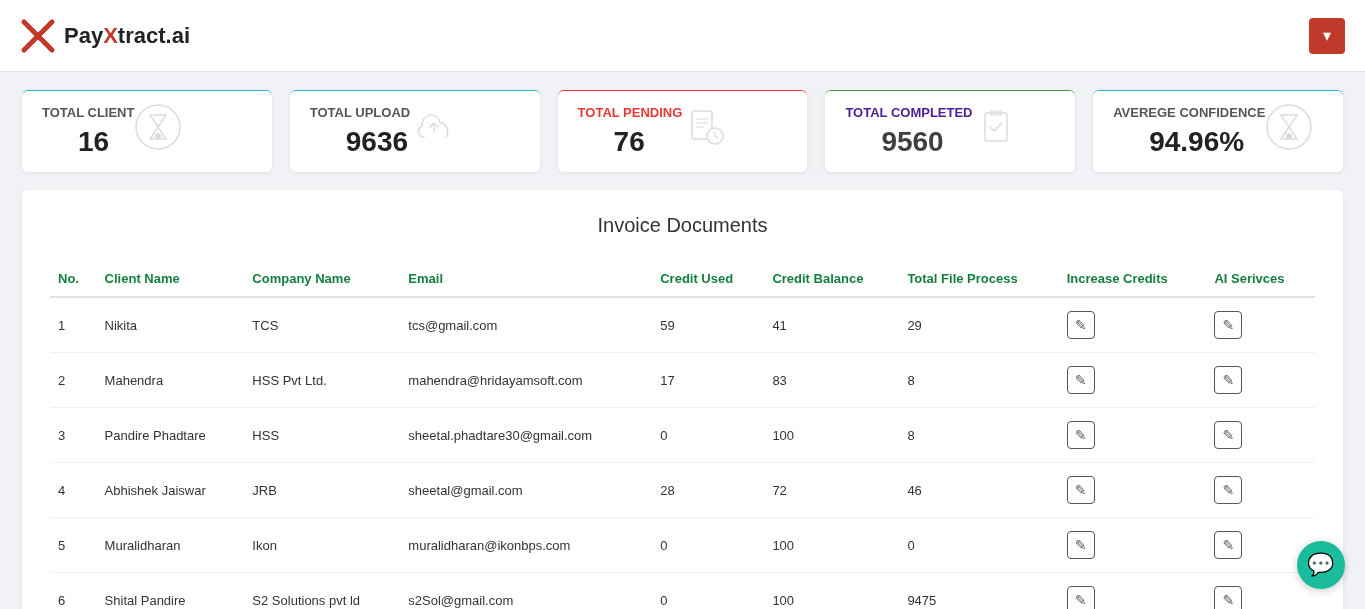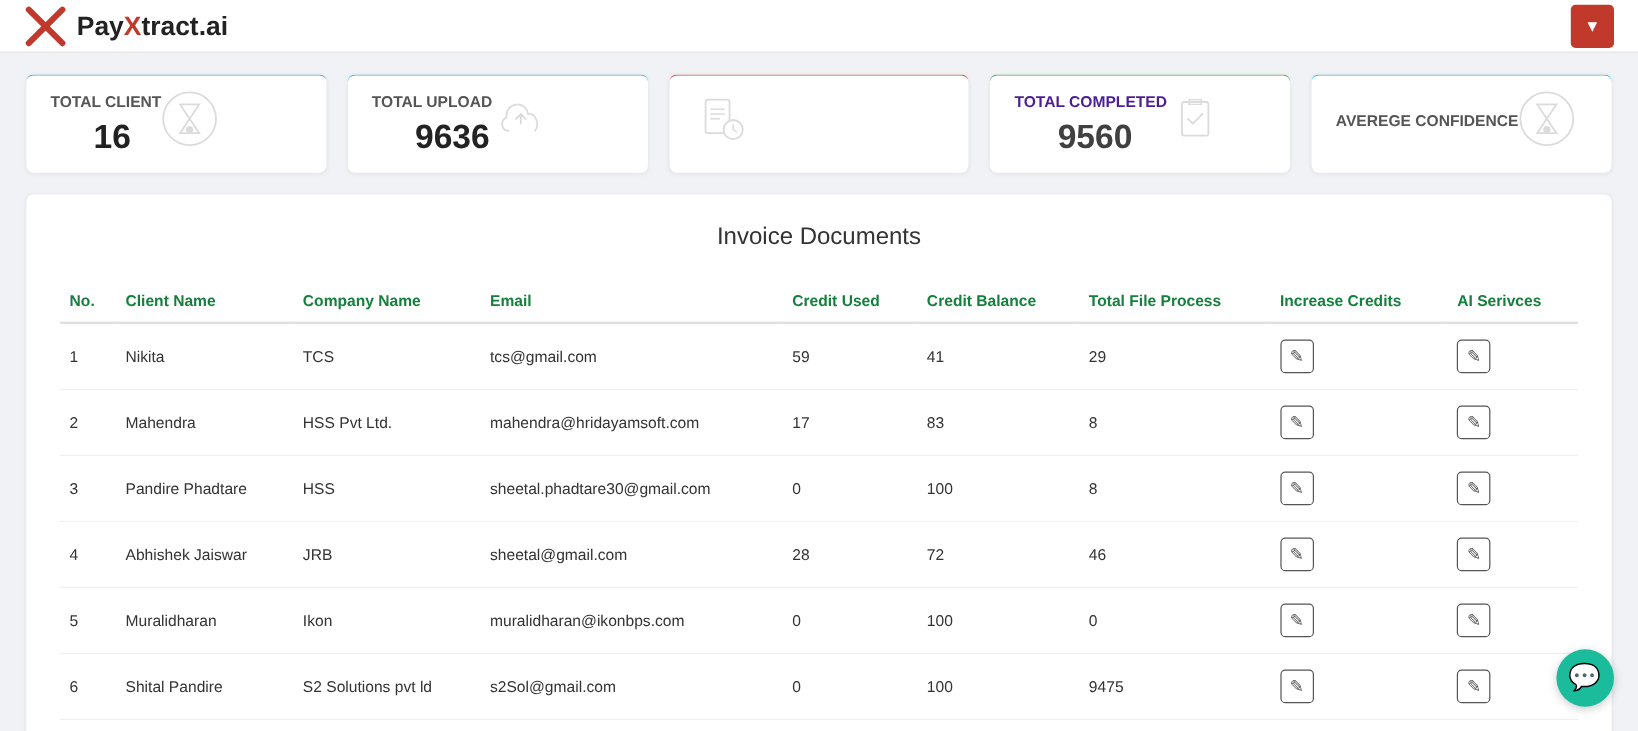--- a/index.html
+++ b/index.html
@@ -11,21 +11,21 @@
     }
 
     
     .header {
       background: #fff;
       padding: 10px 20px;
       display: flex;
       align-items: center;
       justify-content: space-between;
       border-bottom: 1px solid #e0e0e0;
-      height: 44px;
+      height: 72px;
     }
     .logo {
       display: flex;
       align-items: center;
       gap: 8px;
     }
     .logo-icon {
       width: 36px;
       height: 36px;
     }
@@ -210,20 +210,24 @@
     </div>
     <div class="stat-icon">
       <svg width="48" height="48" viewBox="0 0 48 48" fill="none">
         <path d="M14 34 C8 34 6 26 12 23 C11 10 28 8 30 20 C36 19 40 28 36 34" stroke="#ccc" stroke-width="1.5" fill="none" stroke-linecap="round"></path>
         <path d="M24 28 L24 20 M20 24 L24 20 L28 24" stroke="#ccc" stroke-width="1.5" stroke-linecap="round" stroke-linejoin="round"></path>
       </svg>
     </div>
   </div>
 
   <div class="stat-card red-top">
+    <div class="stat-info">
+      <div class="stat-label red">TOTAL PENDING</div>
+      <div class="stat-value">76</div>
+    </div>
     <div class="stat-icon">
       <svg width="48" height="48" viewBox="0 0 48 48" fill="none">
         <rect x="10" y="8" width="20" height="28" rx="2" stroke="#ccc" stroke-width="1.5" fill="none"></rect>
         <path d="M14 16 H26 M14 20 H26 M14 24 H22" stroke="#ccc" stroke-width="1.2"></path>
         <circle cx="33" cy="33" r="8" stroke="#ccc" stroke-width="1.5" fill="white"></circle>
         <path d="M33 29 L33 33 L36 35" stroke="#ccc" stroke-width="1.2" stroke-linecap="round"></path>
       </svg>
     </div>
   </div>
 
@@ -237,20 +241,21 @@
         <rect x="12" y="10" width="22" height="28" rx="2" stroke="#ccc" stroke-width="1.5" fill="none"></rect>
         <path d="M18 8 H28 V12 H18 Z" stroke="#ccc" stroke-width="1.2" fill="none"></path>
         <path d="M17 24 L21 28 L29 20" stroke="#ccc" stroke-width="1.5" stroke-linecap="round" stroke-linejoin="round"></path>
       </svg>
     </div>
   </div>
 
   <div class="stat-card blue-top">
     <div class="stat-info">
       <div class="stat-label">AVEREGE CONFIDENCE</div>
+      <div class="stat-value">94.96%</div>
     </div>
     <div class="stat-icon">
       <svg width="48" height="48" viewBox="0 0 48 48" fill="none">
         <ellipse cx="24" cy="24" rx="22" ry="22" stroke="#ccc" stroke-width="1.5"></ellipse>
         <path d="M16 12 L32 12 L24 24 L32 36 L16 36 L24 24 Z" fill="none" stroke="#ccc" stroke-width="1.5"></path>
         <circle cx="24" cy="33" r="3" fill="#ccc"></circle>
       </svg>
     </div>
   </div>
 

